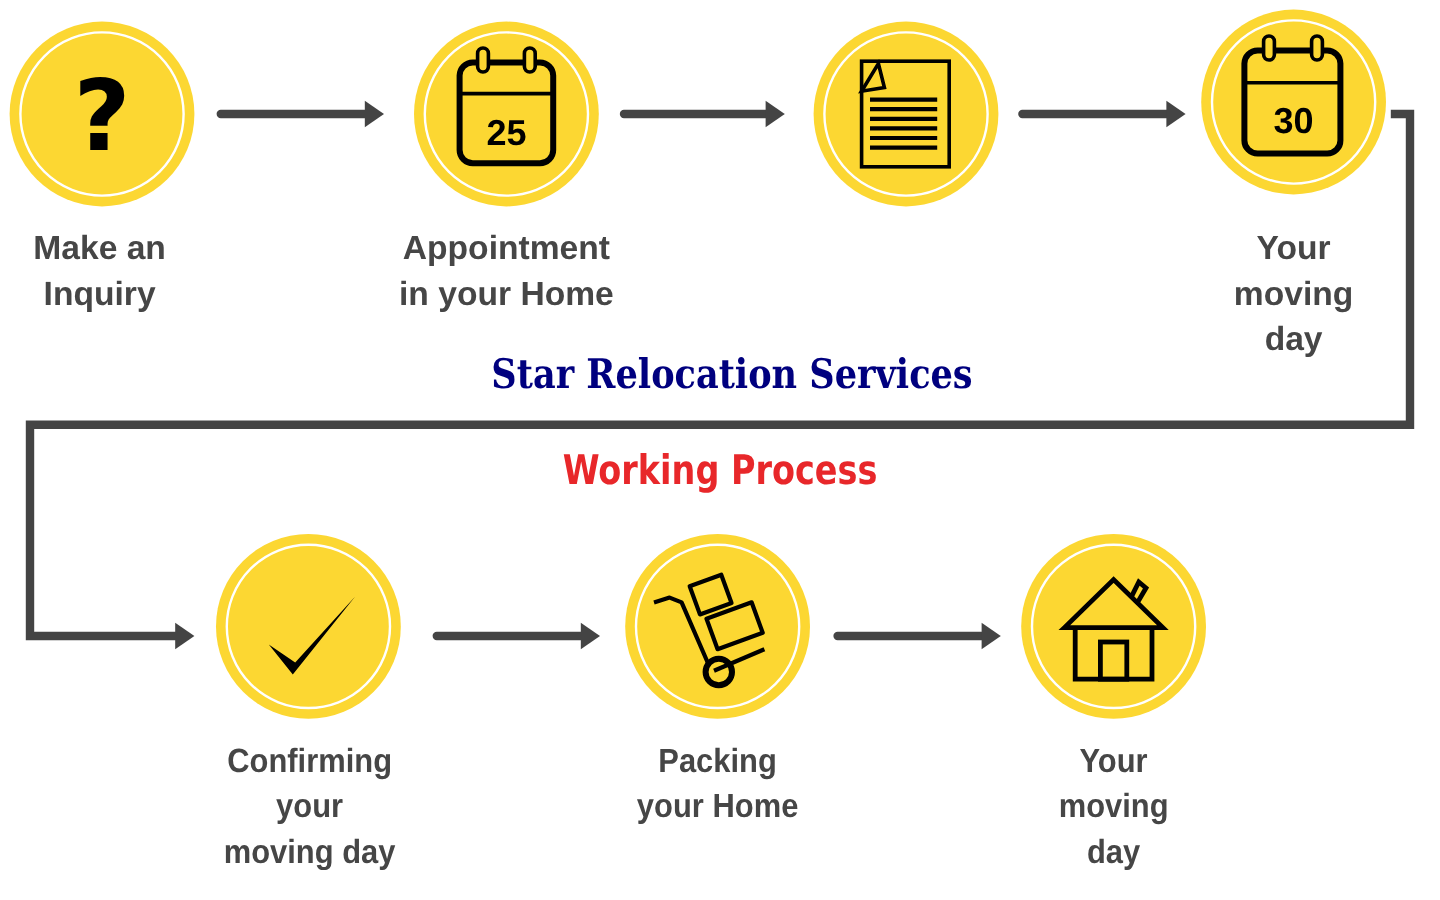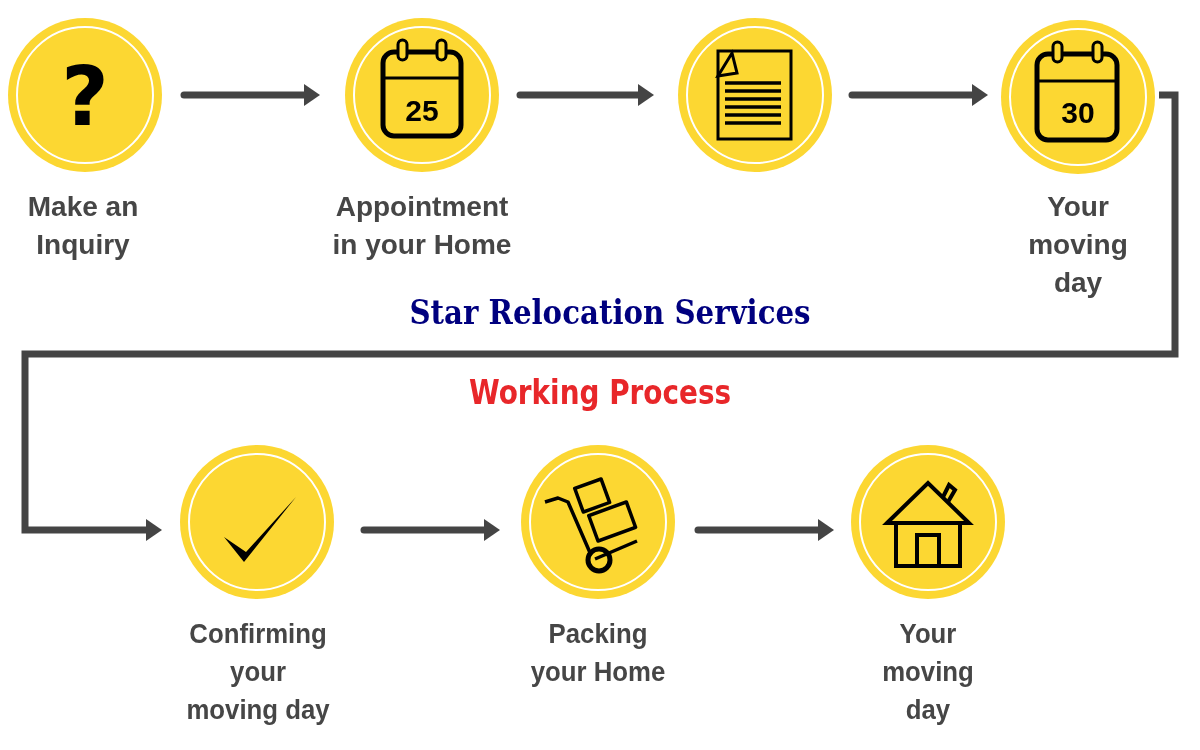--- a/index.html
+++ b/index.html
@@ -74,21 +74,21 @@
         <line x1="47" y1="65" x2="103" y2="65"></line>
         <line x1="47" y1="73" x2="103" y2="73"></line>
         <line x1="47" y1="81" x2="103" y2="81"></line>
         <line x1="47" y1="89" x2="103" y2="89"></line>
         <line x1="47" y1="97" x2="103" y2="97"></line>
         <line x1="47" y1="105" x2="103" y2="105"></line>
       </g>
     </svg>
   </div>
 
-  <div class="step-circle" style="left:1001px;top:20px;">
+  <div class="step-circle" style="left:1001px;top:8px;">
     <svg class="step-icon" viewBox="0 0 154 154">
       <rect x="36" y="34" width="80" height="86" rx="11" fill="none" stroke="#000" stroke-width="5"></rect>
       <line x1="36" y1="61" x2="116" y2="61" stroke="#000" stroke-width="3"></line>
       <rect x="52" y="22" width="9" height="20" rx="4.5" fill="#fcd732" stroke="#000" stroke-width="3"></rect>
       <rect x="92" y="22" width="9" height="20" rx="4.5" fill="#fcd732" stroke="#000" stroke-width="3"></rect>
       <text x="77" y="103" text-anchor="middle" font-family="Liberation Sans, sans-serif" font-weight="bold" font-size="30" fill="#000">30</text>
     </svg>
   </div>
   <div class="step-label" style="left:948px;top:188px;">Your
 moving

